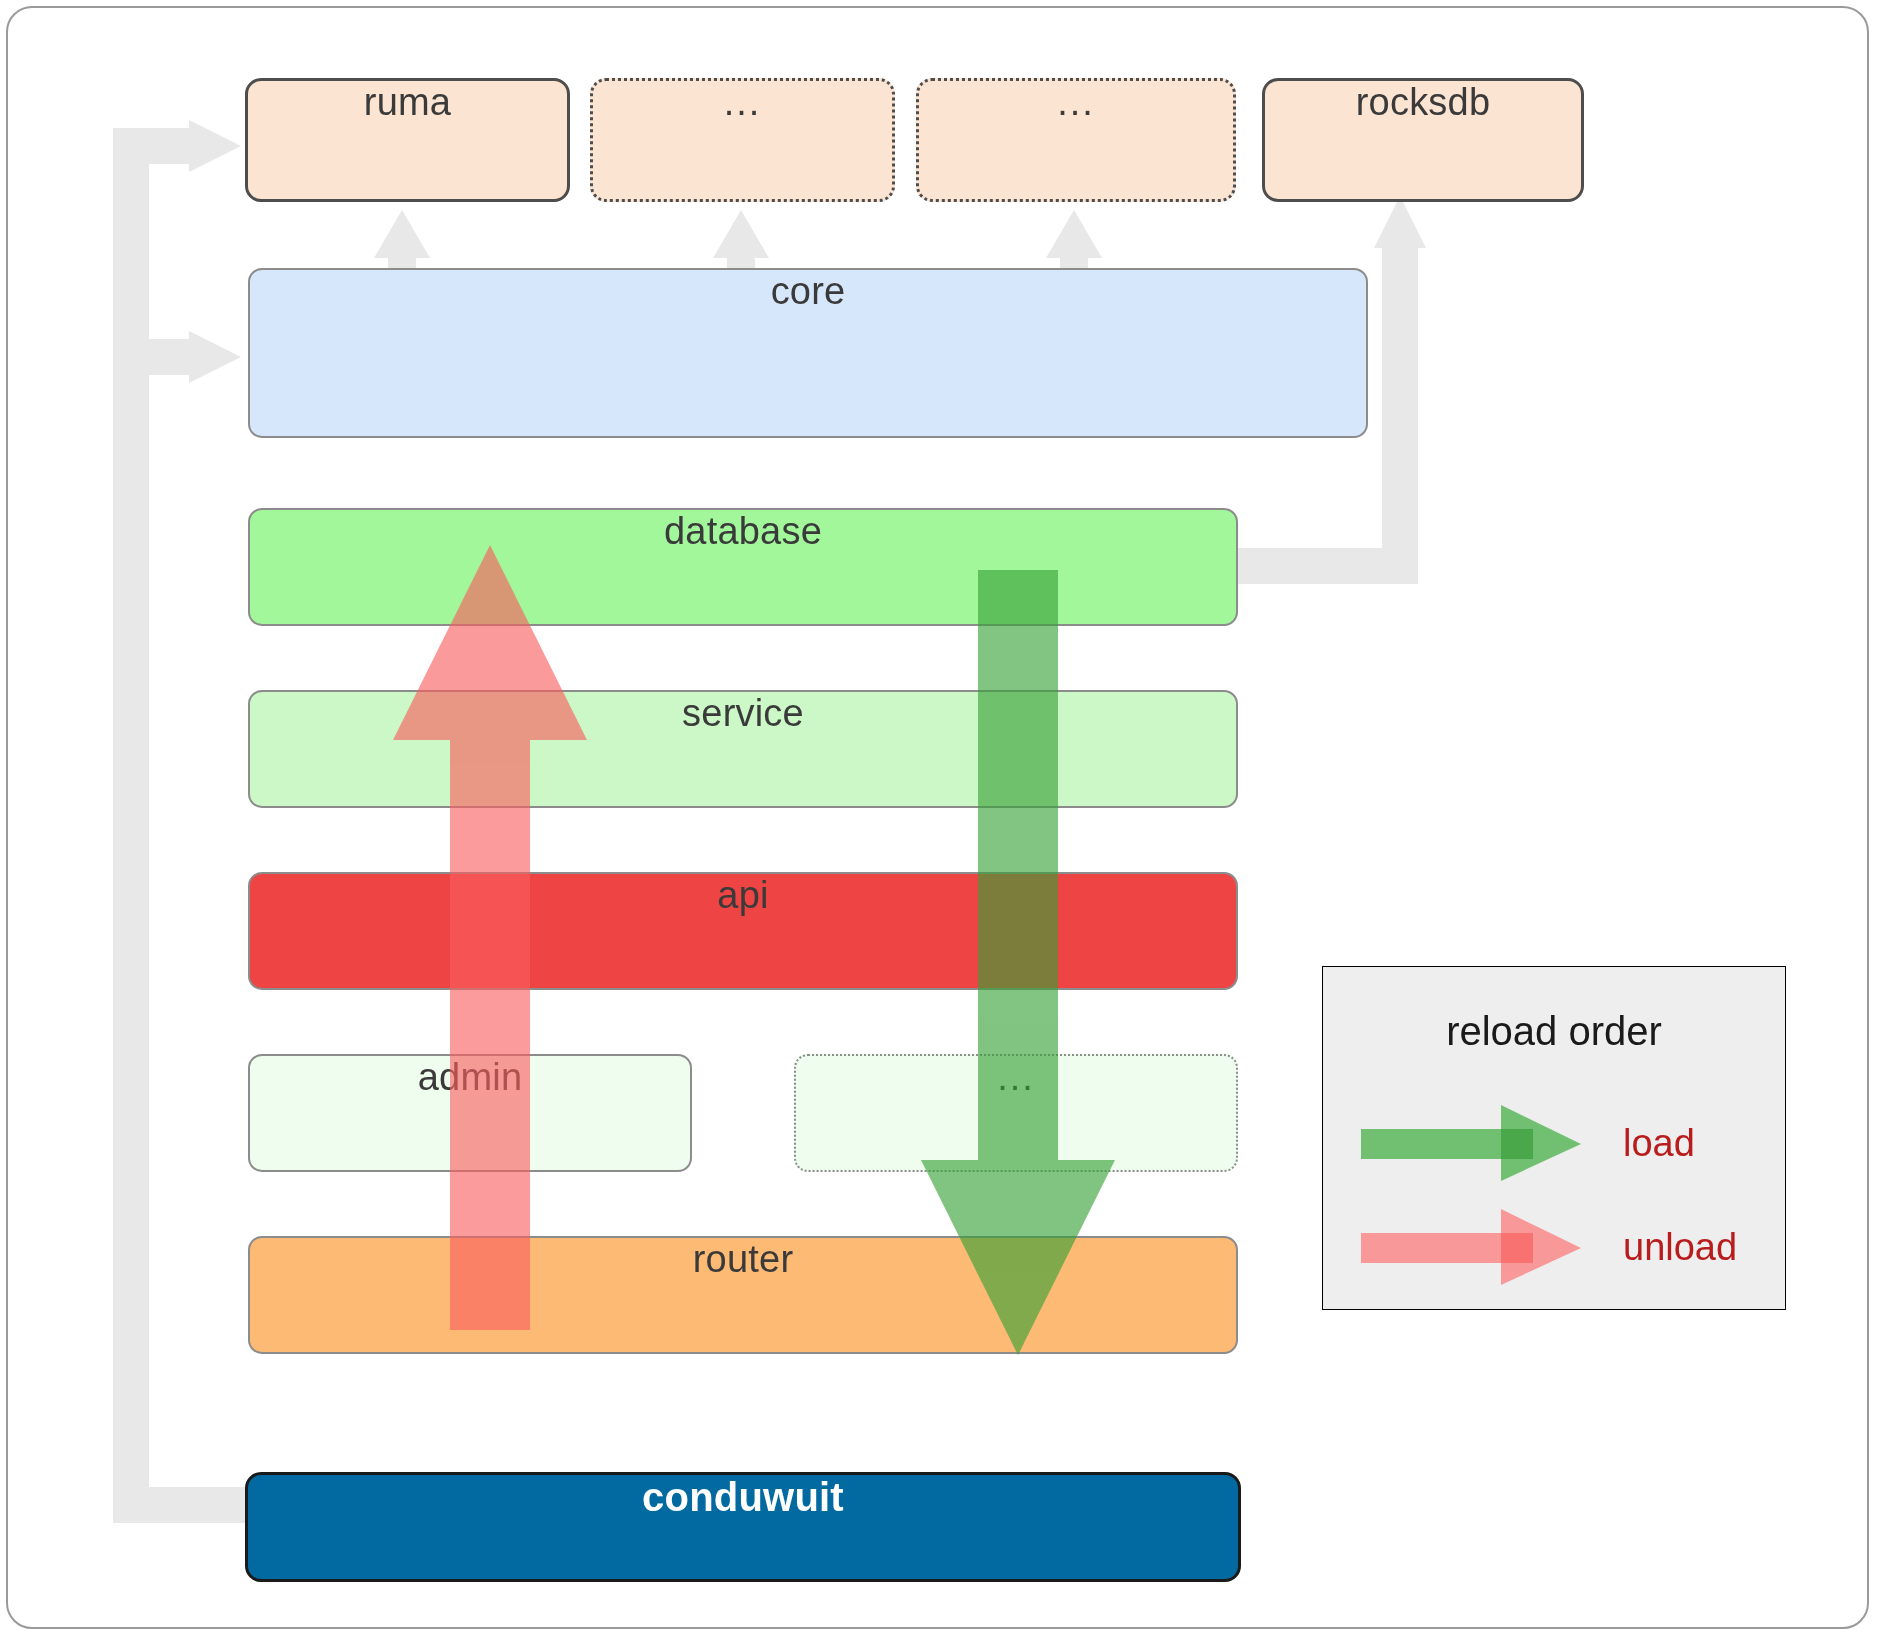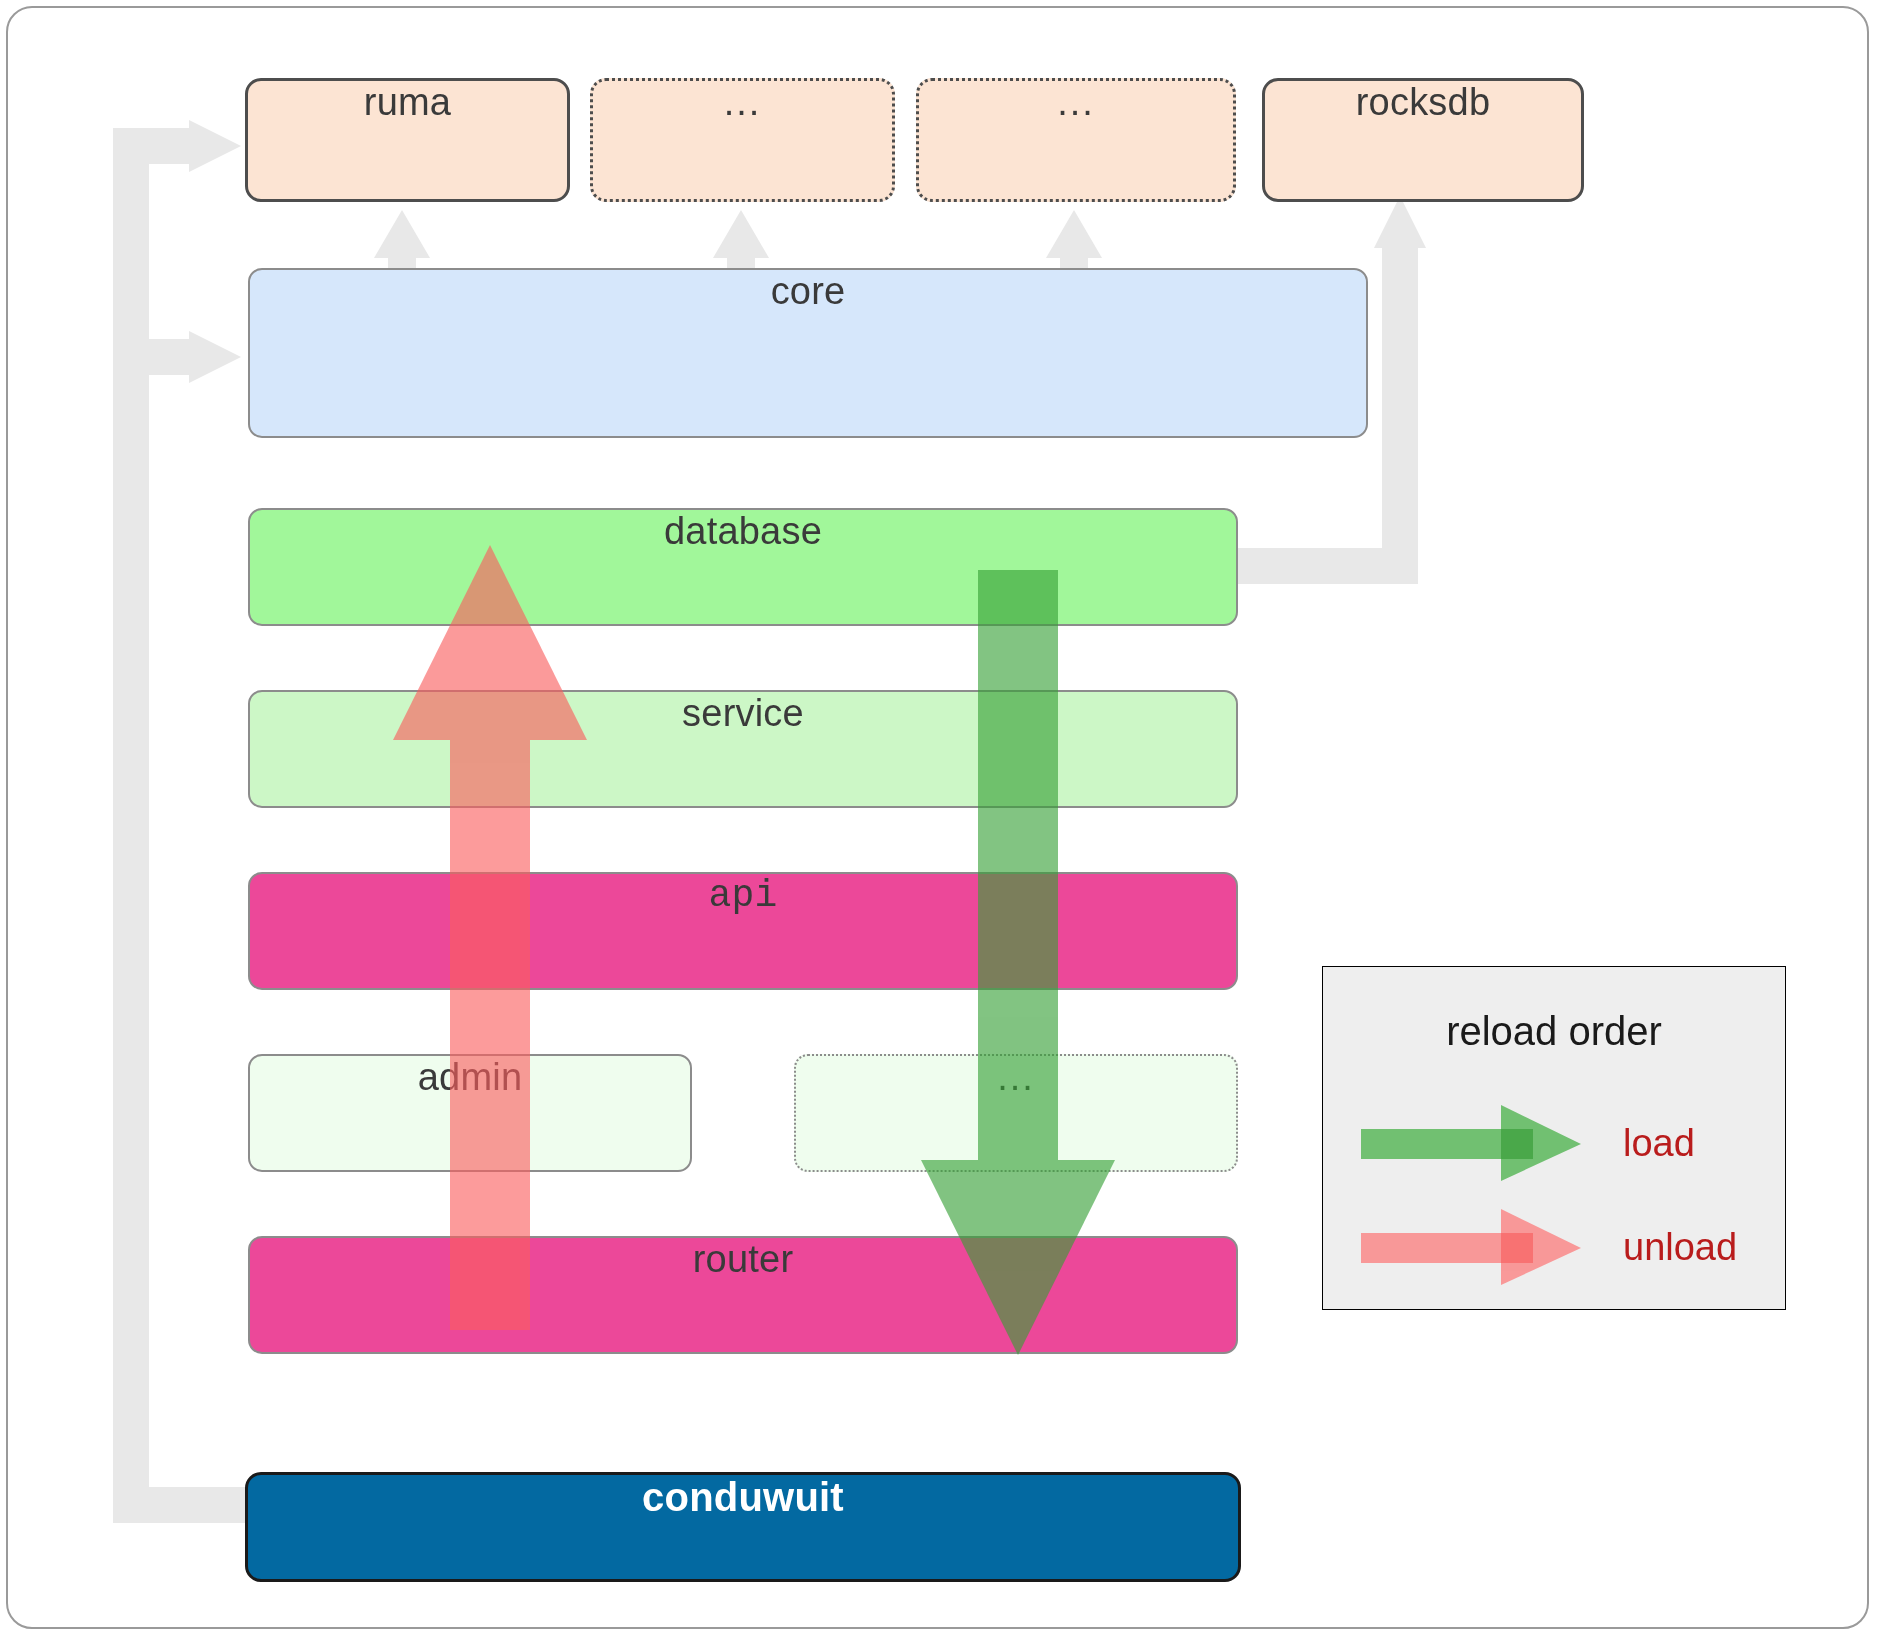--- a/index.html
+++ b/index.html
@@ -56,24 +56,24 @@
 
   
   .layer {
     border: 2px solid #8c8c8c;
     border-radius: 14px;
     height: 148px;
   }
   .layer-core   { background: #d6e7fb; }
   .layer-db     { background: #a1f79a; }
   .layer-svc    { background: #ccf7c6; }
-  .layer-api    { background: #ec4899; font-family: Liberation Mono, monospace; }
+  .layer-api    { background: #ef4444; }
   .layer-admin  { background: #effdee; }
   .layer-dots   { background: #effdee; border: 2px dotted #8c8c8c; }
-  .layer-router { background: #ec4899; }
+  .layer-router { background: #fdba74; }
 
   .app {
     background: #0369a1;
     border: 3px solid #1a1a1a;
     border-radius: 16px;
     color: #ffffff;
     font-weight: bold;
     height: 104px;
     font-size: 40px;
   }

